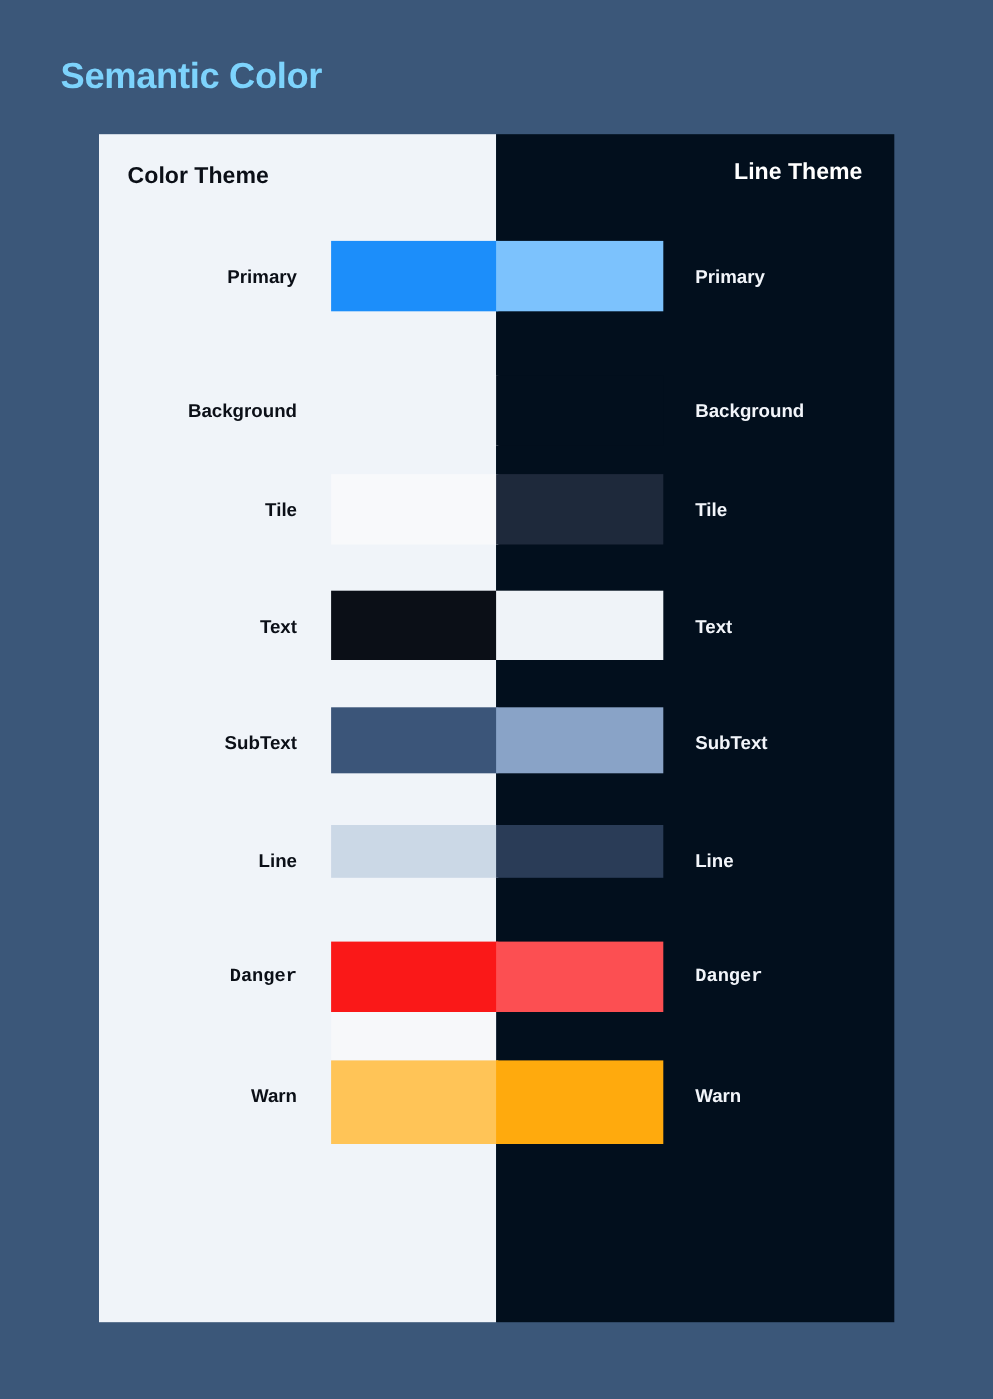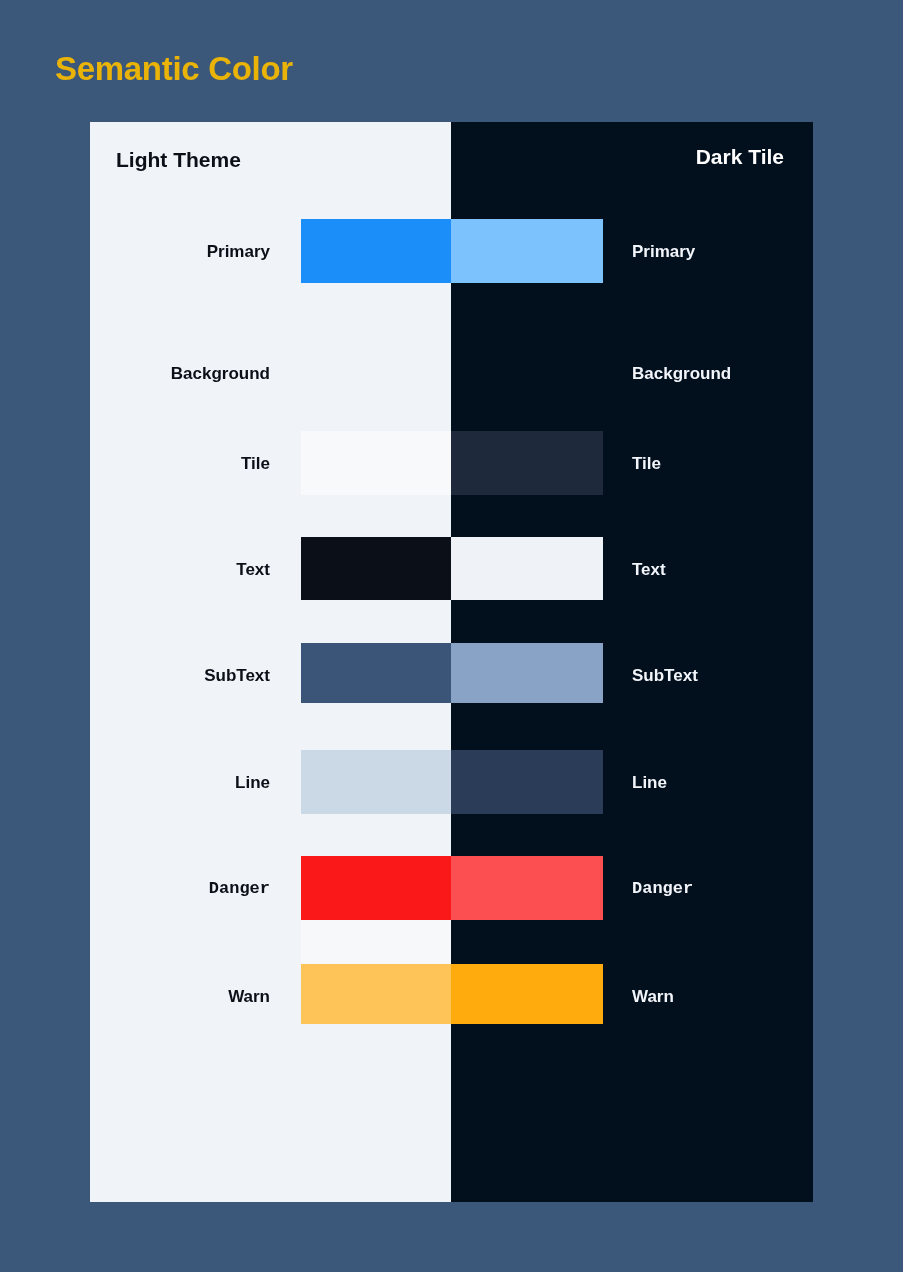--- a/index.html
+++ b/index.html
@@ -16,21 +16,21 @@
     position: relative;
   }
 
   
   #page-title {
     position: absolute;
     left: 55px;
     top: 52px;
     font-size: 33px;
     font-weight: bold;
-    color: #eab308;
+    color: #7dd3fc;
     letter-spacing: -0.3px;
     line-height: 1;
   }
 
   
   #board {
     position: absolute;
     left: 90px;
     top: 122px;
     width: 723px;
@@ -118,23 +118,23 @@
 </head>
 <body style="background: rgb(59, 87, 121);">
 
 <div id="page-title">Semantic Color</div>
 
 <div id="board">
 
   <div id="light-panel" style="background: rgb(240, 244, 249);"></div>
   <div id="dark-panel" style="background: rgb(2, 15, 29);"></div>
 
-  <div class="panel-heading" id="light-theme-heading">Light Theme</div>
+  <div class="panel-heading" id="light-theme-heading">Color Theme</div>
 
-  <div class="panel-heading" id="dark-theme-heading">Dark Tile</div>
+  <div class="panel-heading" id="dark-theme-heading">Line Theme</div>
 
   <div id="gap-strip" style="top: 798px; height: 44px; background: rgb(247, 248, 250);"></div>
 
   <div id="rows-container">
       <div class="swatch-row" style="top: 97px; height: 64px;">
         <div class="swatch-half swatch-light" style="background: rgb(28, 142, 250); width: 152px;"></div>
         <div class="swatch-half swatch-dark" style="background: rgb(124, 194, 253);"></div>
         <div class="row-label label-light" style="top: 24px;">Primary</div>
         <div class="row-label label-dark" style="top: 24px;">Primary</div>
       </div>
@@ -155,33 +155,33 @@
         <div class="swatch-half swatch-dark" style="background: rgb(239, 243, 248);"></div>
         <div class="row-label label-light" style="top: 24px;">Text</div>
         <div class="row-label label-dark" style="top: 24px;">Text</div>
       </div>
       <div class="swatch-row" style="top: 521px; height: 60px;">
         <div class="swatch-half swatch-light" style="background: rgb(59, 85, 121); width: 152px;"></div>
         <div class="swatch-half swatch-dark" style="background: rgb(137, 163, 199);"></div>
         <div class="row-label label-light" style="top: 24px;">SubText</div>
         <div class="row-label label-dark" style="top: 24px;">SubText</div>
       </div>
-      <div class="swatch-row" style="top: 628px; height: 64px;">
+      <div class="swatch-row" style="top: 628px; height: 48px;">
         <div class="swatch-half swatch-light" style="background: rgb(203, 216, 230); width: 152px;"></div>
         <div class="swatch-half swatch-dark" style="background: rgb(42, 60, 87);"></div>
         <div class="row-label label-light" style="top: 24px;">Line</div>
         <div class="row-label label-dark" style="top: 24px;">Line</div>
       </div>
       <div class="swatch-row" style="top: 734px; height: 64px; font-family: Liberation Mono, monospace;">
         <div class="swatch-half swatch-light" style="background: rgb(250, 24, 24); width: 152px;"></div>
         <div class="swatch-half swatch-dark" style="background: rgb(252, 79, 82);"></div>
         <div class="row-label label-light" style="top: 24px;">Danger</div>
         <div class="row-label label-dark" style="top: 24px;">Danger</div>
       </div>
-      <div class="swatch-row" style="top: 842px; height: 60px;">
+      <div class="swatch-row" style="top: 842px; height: 76px;">
         <div class="swatch-half swatch-light" style="background: rgb(255, 196, 87); width: 152px;"></div>
         <div class="swatch-half swatch-dark" style="background: rgb(255, 170, 13);"></div>
         <div class="row-label label-light" style="top: 24px;">Warn</div>
         <div class="row-label label-dark" style="top: 24px;">Warn</div>
       </div>
     </div>
 
 </div>
 
 </body></html>

